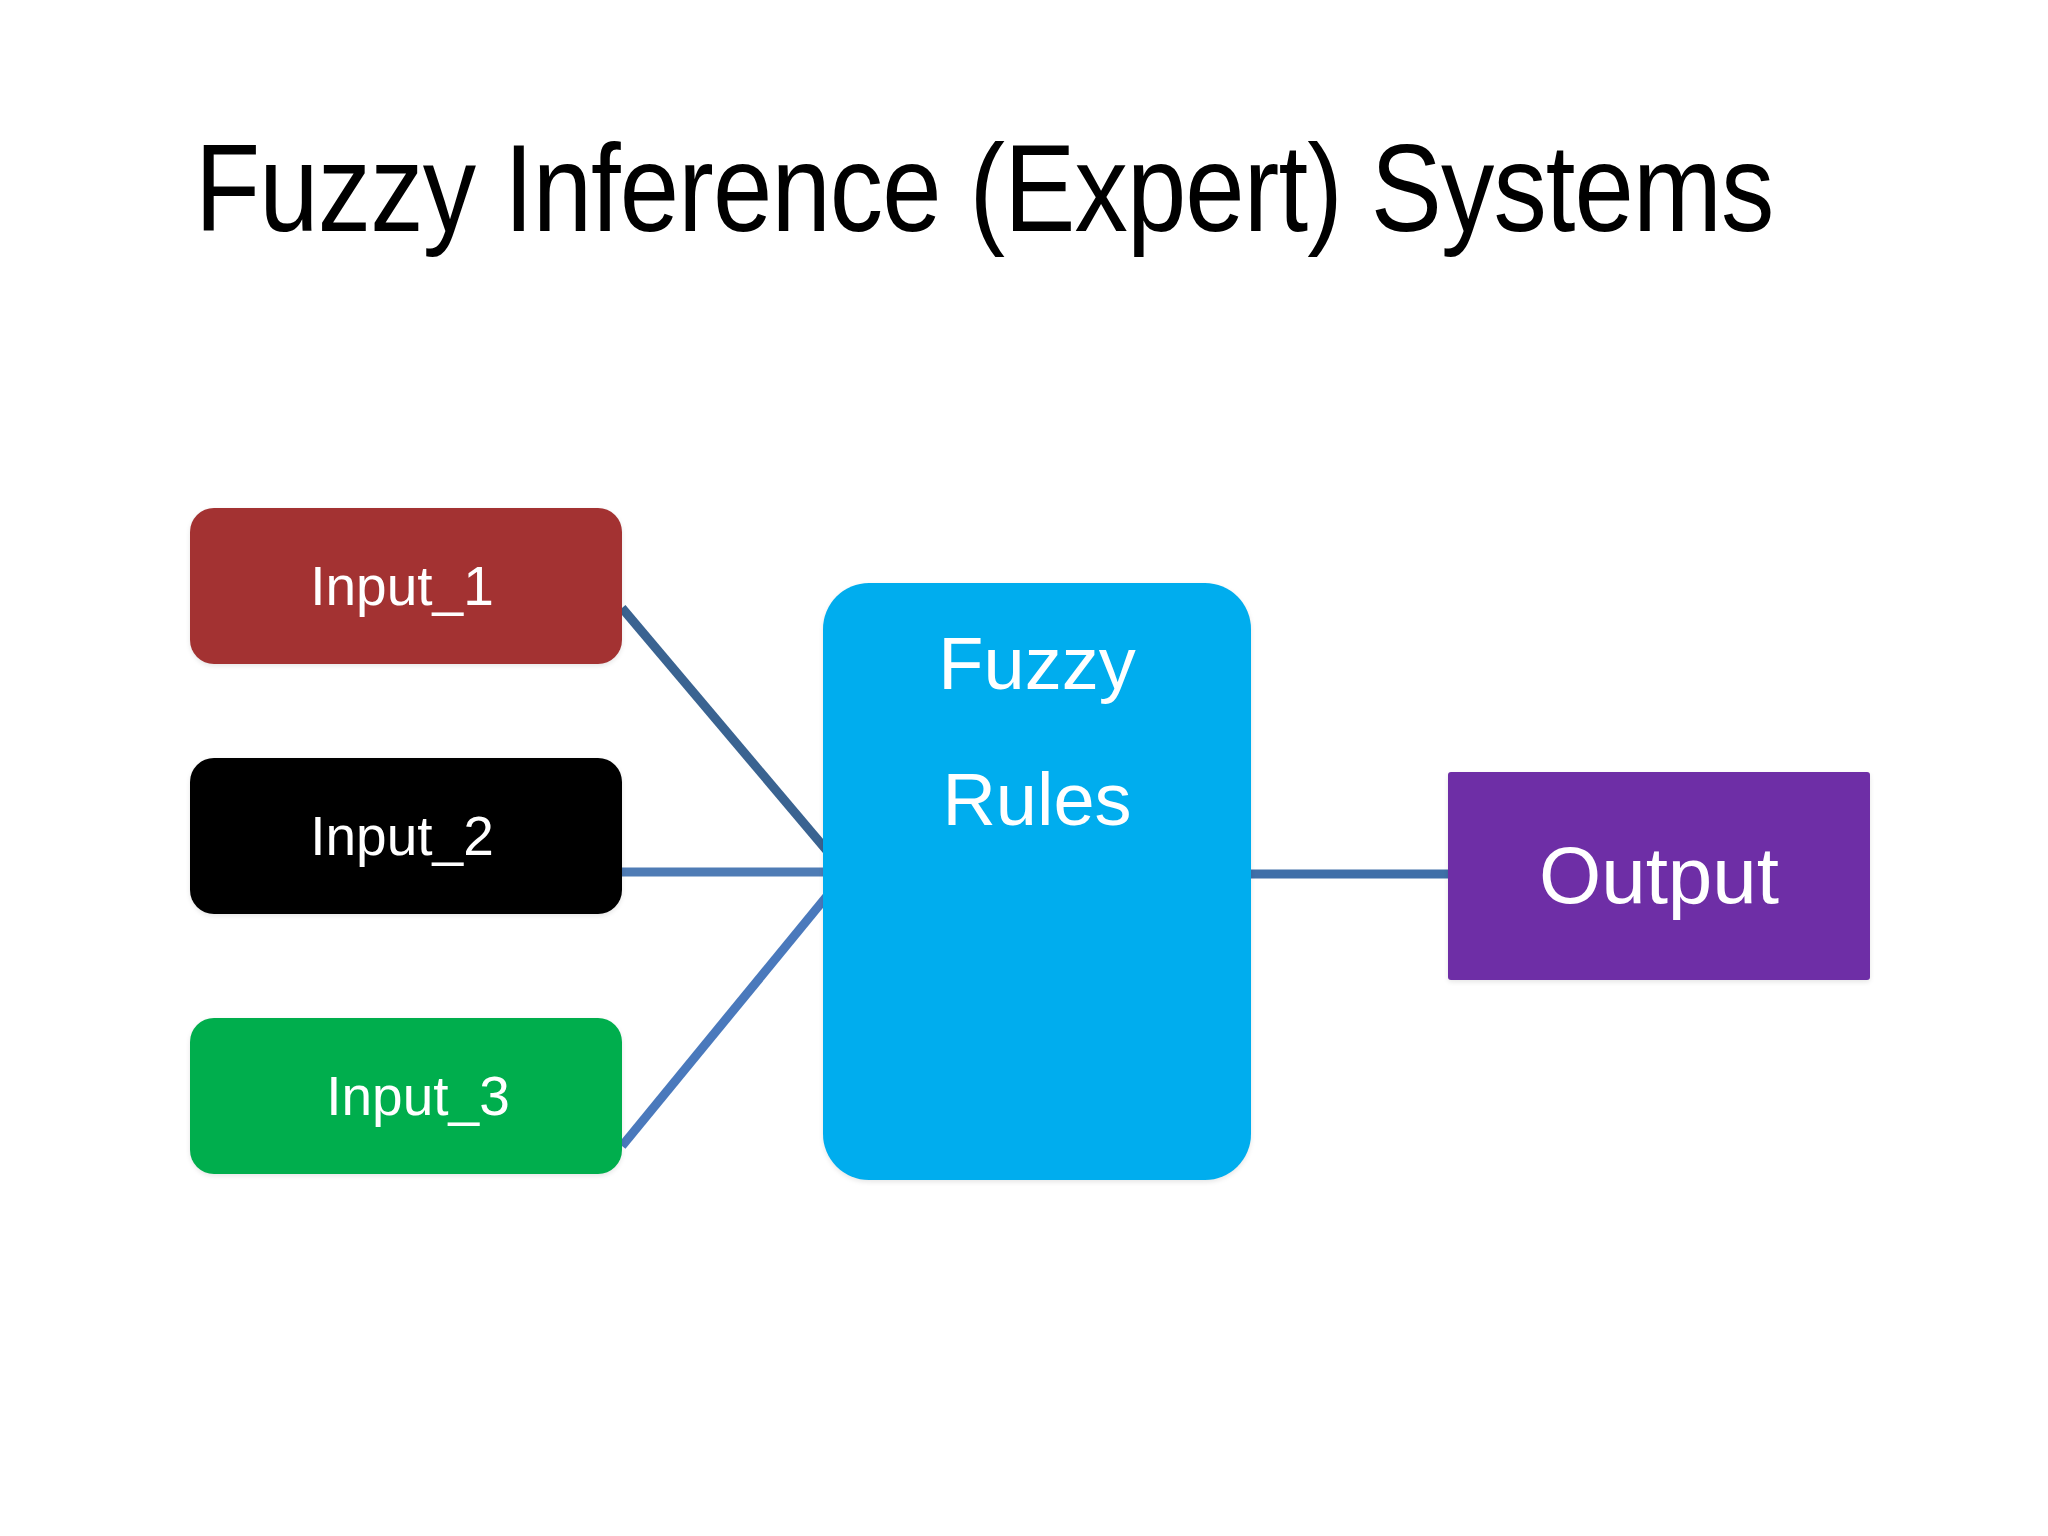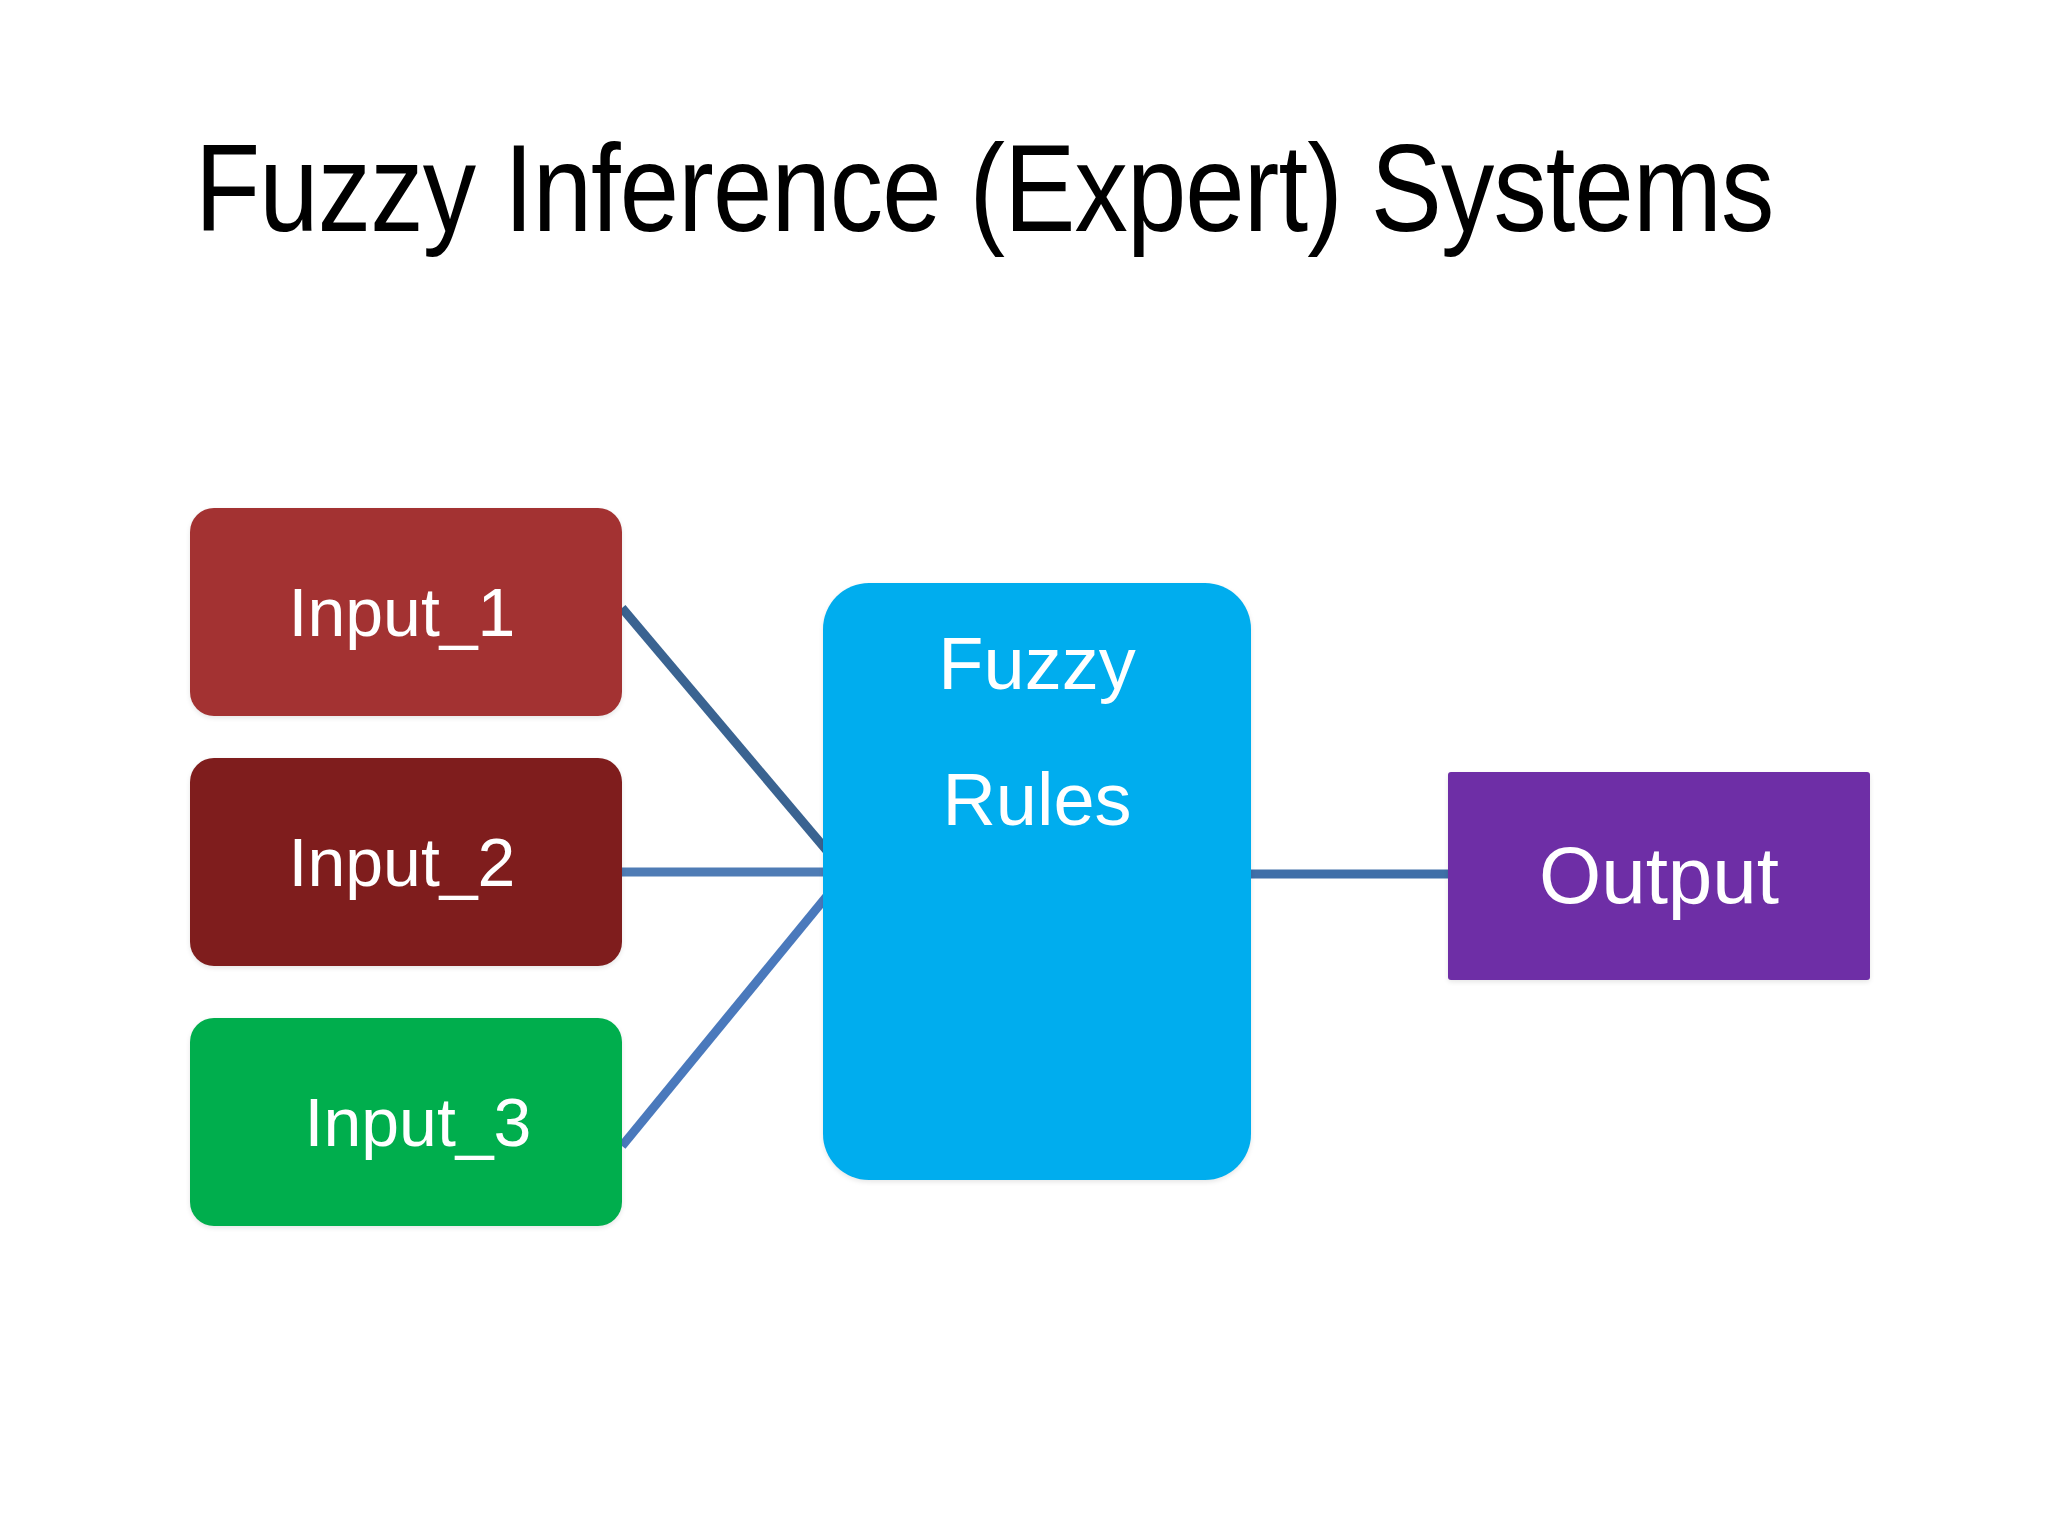--- a/index.html
+++ b/index.html
@@ -67,26 +67,26 @@
   .node-label {
     display: block;
     width: 100%;
     text-align: center;
   }
 
   
   #node-input-1, #node-input-2, #node-input-3 {
     left: 190px;
     width: 432px;
-    height: 208px;
+    height: 156px;
     border-radius: 24px;
-    font-size: 68px;
+    font-size: 55px;
   }
   #node-input-1 { top: 508px;  background: #A33232; }
-  #node-input-2 { top: 758px;  background: #7f1d1d; }
+  #node-input-2 { top: 758px;  background: #000000; }
   #node-input-3 { top: 1018px; background: #00AE4D; padding-left: 32px; }
 
   #node-input-1 .node-label,
   #node-input-2 .node-label,
   #node-input-3 .node-label {
     text-align: center;
     padding-right: 8px;
   }
 
   

